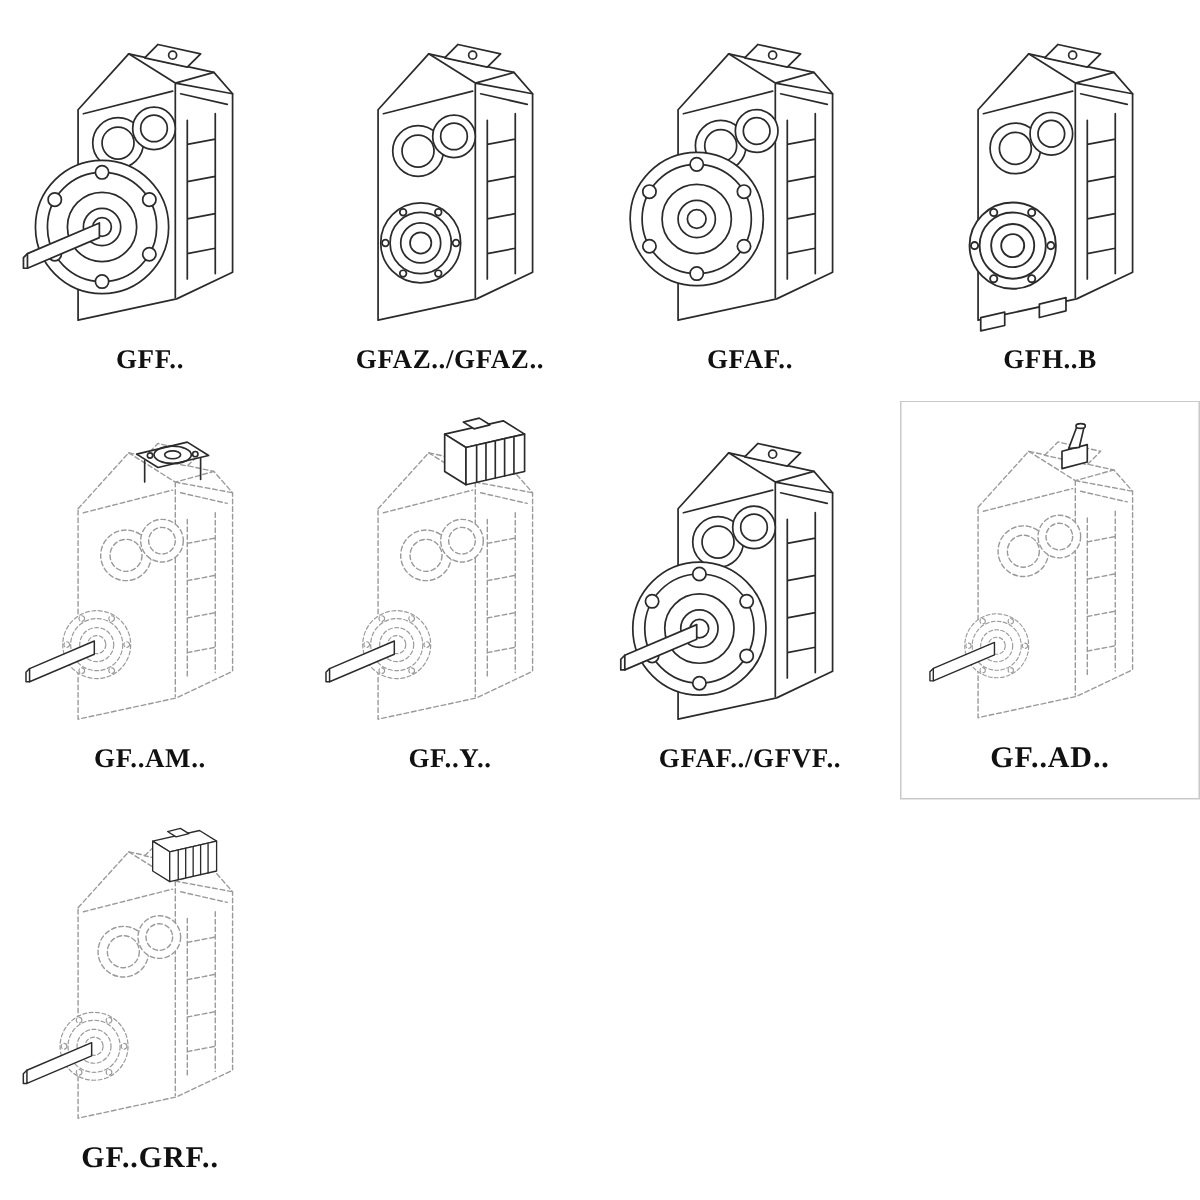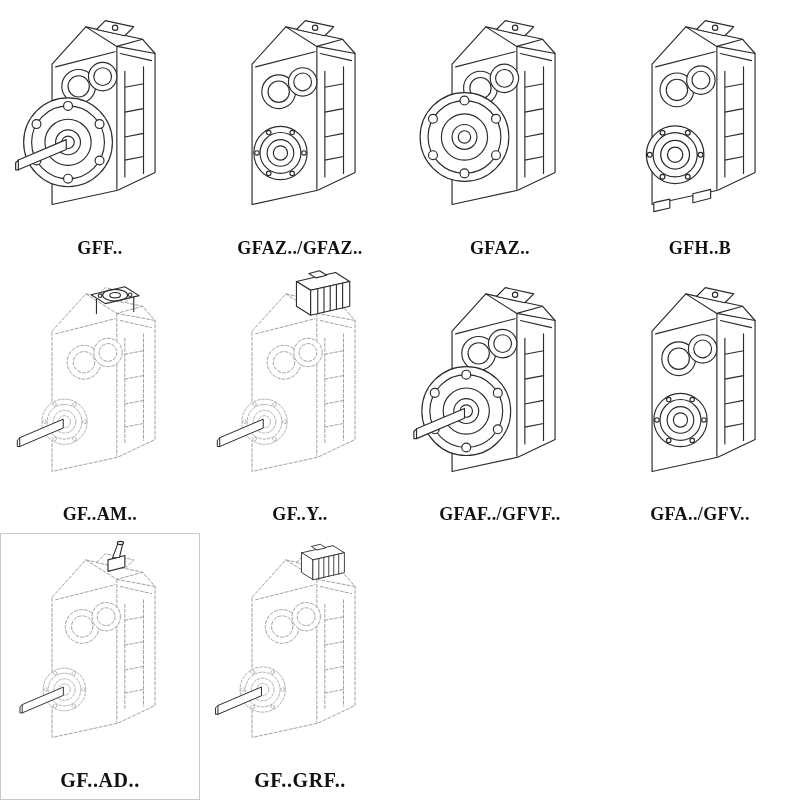--- a/index.html
+++ b/index.html
@@ -5,21 +5,21 @@
   html,body{margin:0;padding:0;background:#ffffff;}
   body{width:800px;height:800px;overflow:hidden;font-family:"Liberation Serif",serif;}
   .catalog-grid{
     display:grid;
     grid-template-columns:repeat(4,1fr);
     grid-template-rows:repeat(3,1fr);
     width:800px;height:800px;
     background:#ffffff;
   }
   .cell{
-    display:flex;flex-direction:column;align-items:center;justify-content:space-between;
+    display:flex;flex-direction:column;align-items:center;justify-content:center;
     padding:2px 0 8px 0;box-sizing:border-box;
   }
   .cell svg.draw{
     width:182px;height:222px;flex:0 0 auto;
     stroke:#2b2b2b;stroke-width:1.3;fill:none;
     stroke-linejoin:round;stroke-linecap:round;
   }
   .ghost-part{stroke:#9a9a9a;stroke-dasharray:3.5 2.2;stroke-width:1.05;}
   .solid-part{stroke:#2b2b2b;stroke-dasharray:none;stroke-width:1.25;}
   .label{
@@ -124,21 +124,21 @@
     <div class="label">GFAZ../GFAZ..</div>
   </div>
 
 
   <div class="cell">
     <svg class="draw" viewBox="0 0 200 250">
       <use href="#sym-body"></use>
       <use href="#sym-twins" transform="translate(2,2)"></use>
       <use href="#sym-flange" transform="translate(60,152)"></use>
     </svg>
-    <div class="label">GFAZ..</div>
+    <div class="label">GFAF..</div>
   </div>
 
 
   <div class="cell">
     <svg class="draw" viewBox="0 0 200 250">
       <use href="#sym-body"></use>
       <use href="#sym-twins" transform="translate(-2,4)"></use>
       <use href="#sym-hub" transform="translate(72,172) scale(1.08)"></use>
       <path fill="#fff" d="M48,226 L48,236 L66,232 L66,222 Z M92,216 L92,226 L112,221 L112,211 Z"></path>
     </svg>
@@ -180,28 +180,20 @@
       <use href="#sym-body"></use>
       <use href="#sym-twins"></use>
       <g transform="translate(62,160)">
         <use href="#sym-flange"></use>
         <use href="#sym-shaft"></use>
       </g>
     </svg>
     <div class="label">GFAF../GFVF..</div>
   </div>
 
-  <div class="cell">
-    <svg class="draw" viewBox="0 0 200 250">
-      <use href="#sym-body"></use>
-      <use href="#sym-twins" transform="translate(0,6)"></use>
-      <use href="#sym-hub" transform="translate(78,170)"></use>
-    </svg>
-    <div class="label">GFA../GFV..</div>
-  </div>
 
   <div class="cell boxed">
     <svg class="draw" viewBox="0 0 200 250">
       <g class="ghost-part">
         <use href="#sym-body"></use>
         <use href="#sym-twins" transform="translate(4,8)"></use>
         <use href="#sym-hub" transform="translate(60,174) scale(0.8)"></use>
       </g>
       <g class="solid-part">
         <use href="#sym-inshaft" transform="translate(112,26)"></use>

